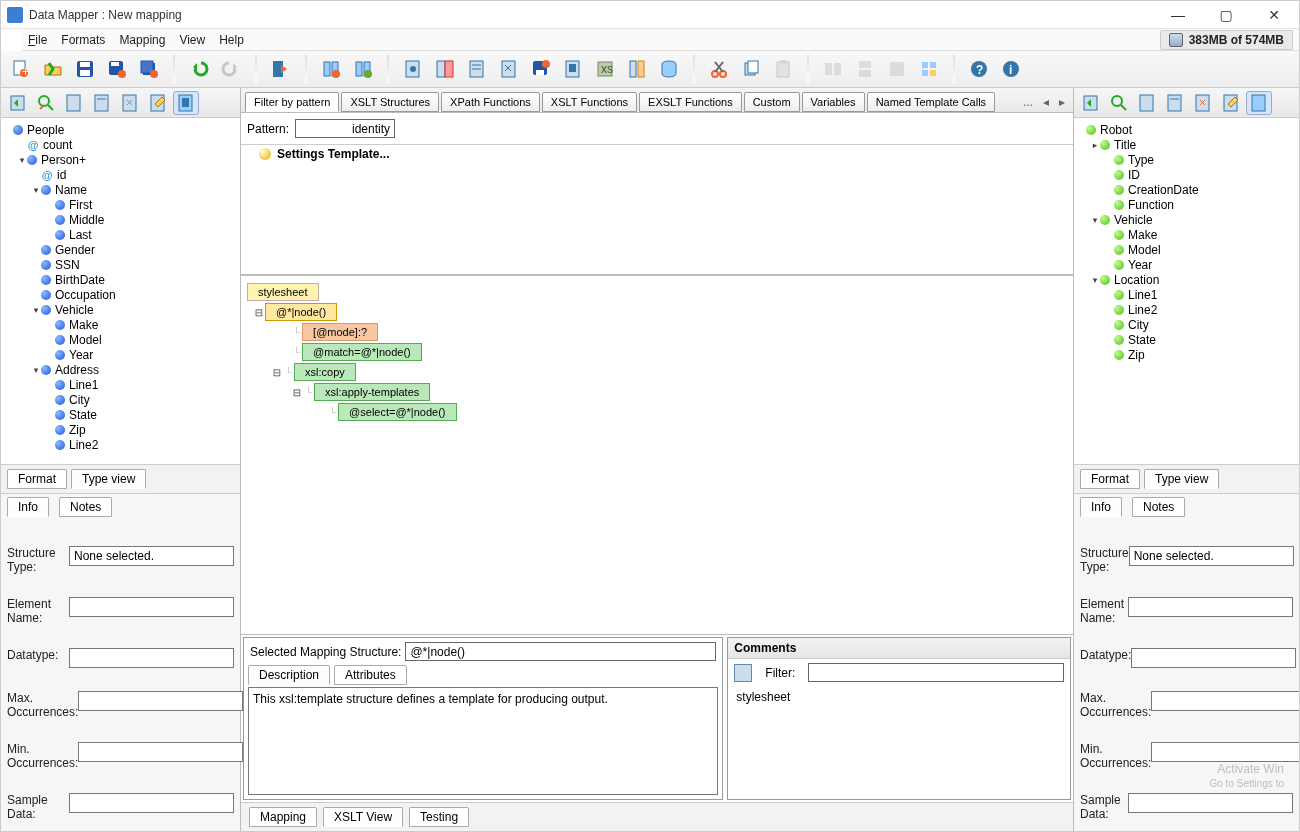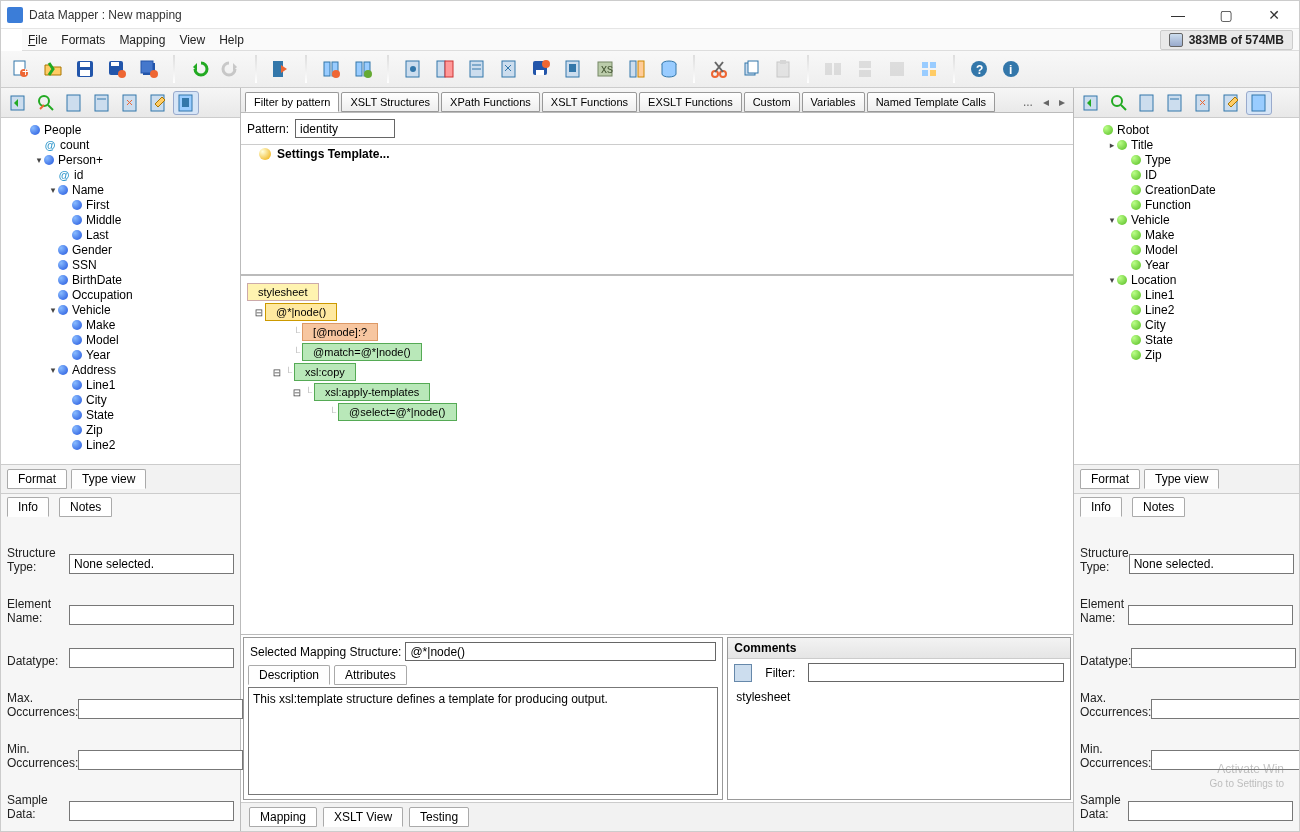--- a/index.html
+++ b/index.html
@@ -17,46 +17,46 @@
 .toolbars { background: linear-gradient(#f8f8f8, #eee); border-bottom: 1px solid #ccc; padding: 4px 6px; display: flex; align-items: center; gap: 4px; flex-wrap: nowrap; }
 .tb-sep { width: 2px; height: 28px; background: linear-gradient(#ddd, #fff); margin: 0 6px; }
 .tb-btn { width: 28px; height: 28px; display: flex; align-items: center; justify-content: center; border: 1px solid transparent; border-radius: 3px; cursor: default; }
 .tb-btn svg { width: 20px; height: 20px; }
 .content { flex: 1; display: flex; min-height: 0; }
 .left-pane, .right-pane { width: 240px; display: flex; flex-direction: column; border-right: 1px solid #bbb; }
 .right-pane { border-right: none; border-left: 1px solid #bbb; width: 226px; }
 .pane-toolbar { height: 30px; background: linear-gradient(#f6f6f6, #e8e8e8); border-bottom: 1px solid #ccc; display: flex; align-items: center; padding: 0 4px; gap: 2px; }
 .pane-toolbar .tb-btn { width: 26px; height: 24px; }
 .pane-toolbar .tb-btn.selected { background: #d6e5f7; border-color: #9ac; }
-.tree { flex: 1; overflow: auto; padding: 4px 19px; background: #fff; }
+.tree { flex: 1; overflow: auto; padding: 4px 2px; background: #fff; }
 .tree-node { display: flex; align-items: center; height: 15px; white-space: nowrap; }
 .tree-node .indent { display: inline-block; width: 14px; height: 14px; position: relative; }
 .tree-node .toggle { width: 10px; height: 10px; display: inline-flex; align-items: center; justify-content: center; font-size: 9px; color: #444; cursor: default; }
 .tree-node .tico { width: 10px; height: 10px; border-radius: 50%; display: inline-block; margin-right: 4px; }
 .tico.blue { background: radial-gradient(circle at 30% 30%, #8bf, #25d); }
 .tico.green { background: radial-gradient(circle at 30% 30%, #bf8, #5b2); }
 .tico.at { color: #39c; font-weight: bold; width: 12px; text-align: center; border-radius: 0; background: none; font-size: 11px; line-height: 10px; }
 .tree-node .label { color: #000; }
 .tabs-bottom { display: flex; gap: 4px; padding: 4px 6px; background: #f2f2f2; border-top: 1px solid #ccc; }
 .tab { padding: 2px 10px; border: 1px solid #aaa; background: #fff; border-radius: 2px 2px 0 0; cursor: default; }
 .tab.active { background: #fefefe; border-bottom-color: #fefefe; position: relative; }
 .info-panel { border-top: 1px solid #ccc; padding: 0; background: #f6f6f6; }
 .info-tabs { display: flex; gap: 10px; padding: 3px 6px 0; }
 .info-form { padding: 6px; }
-.info-row { display: flex; align-items: flex-end; margin-bottom: 4px; margin-top: 23px; }
+.info-row { display: flex; align-items: flex-start; margin-bottom: 4px; margin-top: 23px; }
 .info-row label { width: 110px; color: #222; }
 .info-row input { flex: 1; height: 20px; border: 1px solid #777; padding: 0 4px; background: #fff; }
 .center-pane { flex: 1; display: flex; flex-direction: column; min-width: 0; }
 .center-tabs { display: flex; gap: 2px; padding: 4px 4px 0; background: linear-gradient(#f6f6f6,#e9e9e9); border-bottom: 1px solid #bbb; align-items: center; }
 .center-tabs .tab { font-size: 11px; padding: 3px 8px; border: 1px solid #999; background: linear-gradient(#fff,#eee); }
 .center-tabs .tab.active { border-bottom-color: #fff; background: #fff; }
 .center-tabs .arrows { margin-left: auto; display: flex; gap: 2px; align-items: center; }
 .center-tabs .arrows span { padding: 2px 4px; color: #666; cursor: default; }
 .pattern-bar { display: flex; align-items: center; gap: 6px; padding: 6px; border-bottom: 1px solid #ccc; background: #fff; }
-.pattern-bar input { width: 100px; height: 19px; border: 1px solid #666; padding: 0 4px; }
+.pattern-bar input { width: 100px; height: 19px; border: 1px solid #666; padding: 0 4px; text-align: right; }
 .pattern-result { padding: 2px 10px 8px 18px; display: flex; align-items: center; gap: 6px; font-weight: bold; }
 .yellow-dot { width: 12px; height: 12px; border-radius: 50%; background: radial-gradient(circle at 30% 30%, #ffd, #ea0); }
 .xslt-canvas { flex: 1; overflow: auto; background: #fff; border-top: 1px solid #bbb; padding: 6px; }
 .xnode { display: inline-block; border: 1px solid #5a5; padding: 2px 10px; margin: 1px 0; font-size: 11px; }
 .xnode.sheet { background: #fff3b0; border-color: #caa; }
 .xnode.sel { background: #ffe9a0; border-color: #c90; }
 .xnode.attr { background: #f7c6a0; border-color: #d96; }
 .xnode.match { background: #b9e8b9; }
 .xnode.copy { background: #b9e8b9; }
 .xnode.apply { background: #b9e8b9; }

